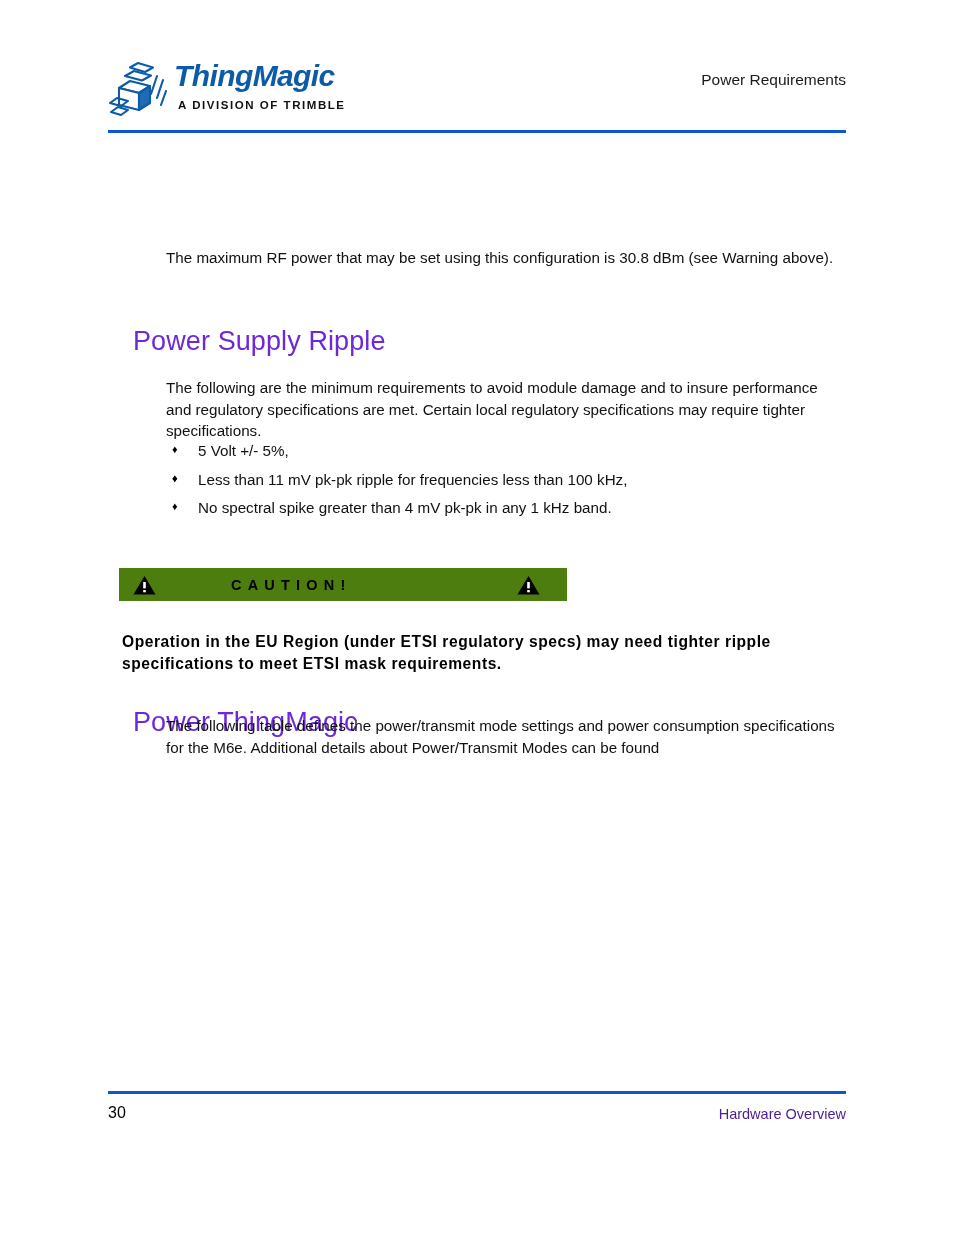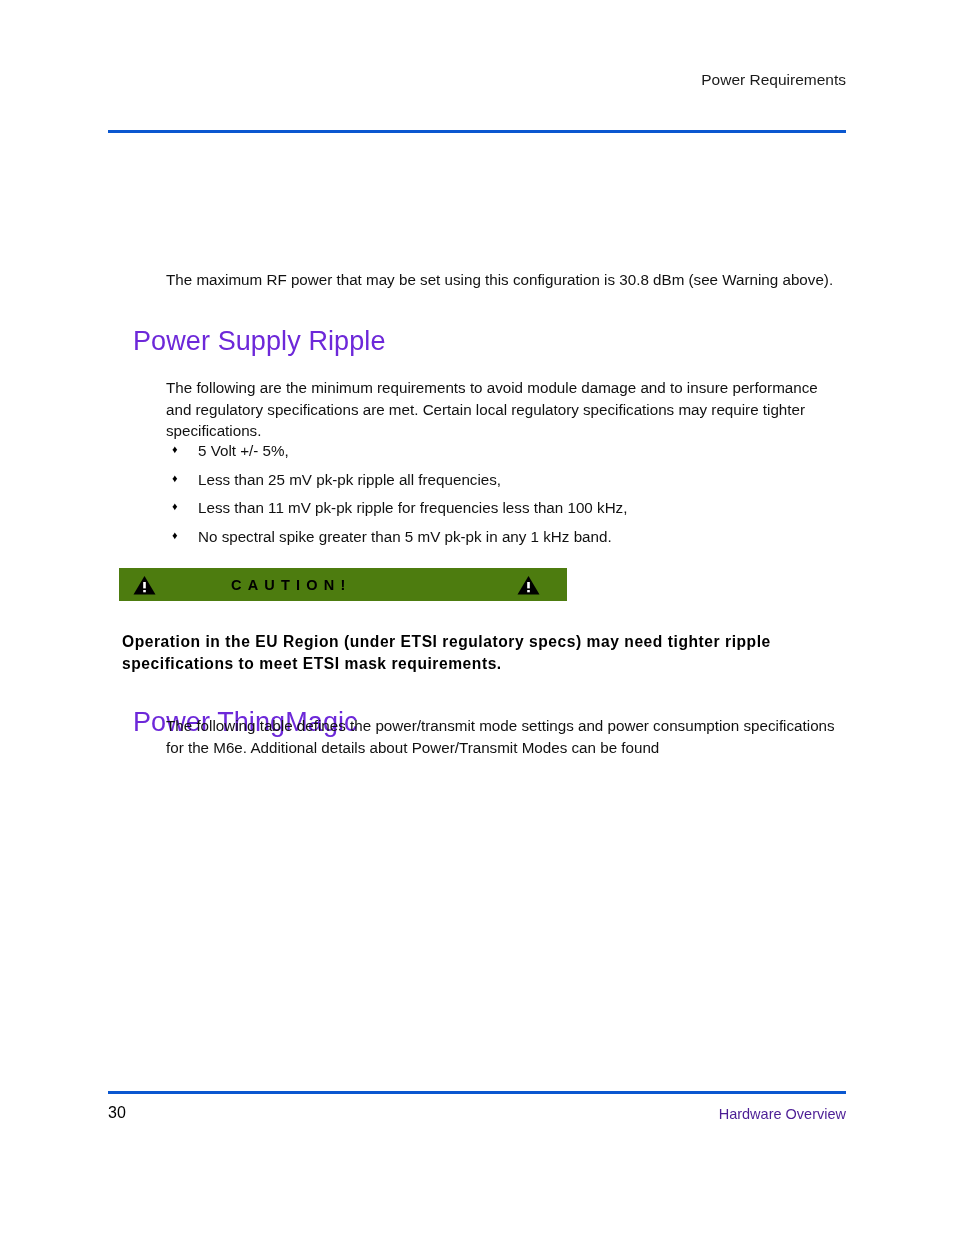--- a/index.html
+++ b/index.html
@@ -190,50 +190,77 @@
     color: #000;
   }
 </style>
 </head>
 <body>
 
 <div class="page">
 
   <div class="header">
 
+    <div class="logo-block">
+      <span class="logo-mark">
+        <svg width="62" height="62" viewBox="0 0 62 62" xmlns="http://www.w3.org/2000/svg">
+          <g fill="none" stroke="#0b5ba8" stroke-width="2.1" stroke-linejoin="round">
+
+            <path d="M30 3 L45 7.5 L37 12 L22 7.5 Z"></path>
+            <path d="M26 11 L43 15.5 L34 20.5 L17 16 Z"></path>
+
+            <path d="M22 21 L42 26 L31 33 L11 28 Z" fill="#ffffff"></path>
+
+            <path d="M11 28 L31 33 L31 50 L11 45 Z" fill="#ffffff"></path>
+
+            <path d="M31 33 L42 26 L42 43 L31 50 Z" fill="#1d6cb5" stroke="#0b5ba8"></path>
+
+            <path d="M9 38 L20 41 L13 46 L2 43 Z"></path>
+            <path d="M10 47 L20 50 L13 55 L3 52 Z"></path>
+          </g>
+          <g stroke="#0b5ba8" stroke-width="2.1" stroke-linecap="round">
+
+            <line x1="49" y1="16" x2="43" y2="34"></line>
+            <line x1="55" y1="20" x2="49" y2="38"></line>
+            <line x1="58" y1="31" x2="53" y2="45"></line>
+          </g>
+        </svg>
+      </span>
+      <span class="logo-word">ThingMagic</span>
+      <span class="logo-tagline">A DIVISION OF TRIMBLE</span>
+    </div>
 
     <span class="header-title">Power Requirements</span>
   </div>
 
   <div class="rule rule-header"></div>
 
   <div class="content">
 
-    <p class="para" style="top:254px;">The maximum RF power that may be set using this configuration is 30.8 dBm (see Warning above).</p>
+    <p class="para" style="top:232px;">The maximum RF power that may be set using this configuration is 30.8 dBm (see Warning above).</p>
 
     <h1 class="h1" style="top:308px;">Power Supply Ripple</h1>
 
     <p class="para" style="top:362px;">The following are the minimum requirements to avoid module damage and to insure performance and regulatory specifications are met. Certain local regulatory specifications may require tighter specifications.</p>
 
     <div class="bullet-list" style="top:441px;">
       <div class="bullet-item">
         <span class="bullet-marker">♦</span>
         <span>5 Volt +/- 5%,</span>
       </div>
       <div class="bullet-item">
         <span class="bullet-marker">♦</span>
-        <span>Less than 25 mV pk-pk ripple all frequencies,</span>
       </div>
       <div class="bullet-item">
         <span class="bullet-marker">♦</span>
         <span>Less than 11 mV pk-pk ripple for frequencies less than 100 kHz,</span>
       </div>
       <div class="bullet-item">
         <span class="bullet-marker">♦</span>
-        <span>No spectral spike greater than 5 mV pk-pk in any 1 kHz band.</span>
+        <span>No spectral spike greater than 4 mV pk-pk in any 1 kHz band.</span>
       </div>
     </div>
 
     <div class="caution-banner">
       <span class="caution-tri caution-tri-left">
         <svg width="23" height="20" viewBox="0 0 23 20" xmlns="http://www.w3.org/2000/svg">
           <polygon points="11.5,1 22.5,19.5 0.5,19.5" fill="#000000"></polygon>
           <rect x="10.2" y="7" width="2.6" height="6.4" fill="#ffffff"></rect>
           <rect x="10.2" y="15" width="2.6" height="2.3" fill="#ffffff"></rect>
         </svg>

